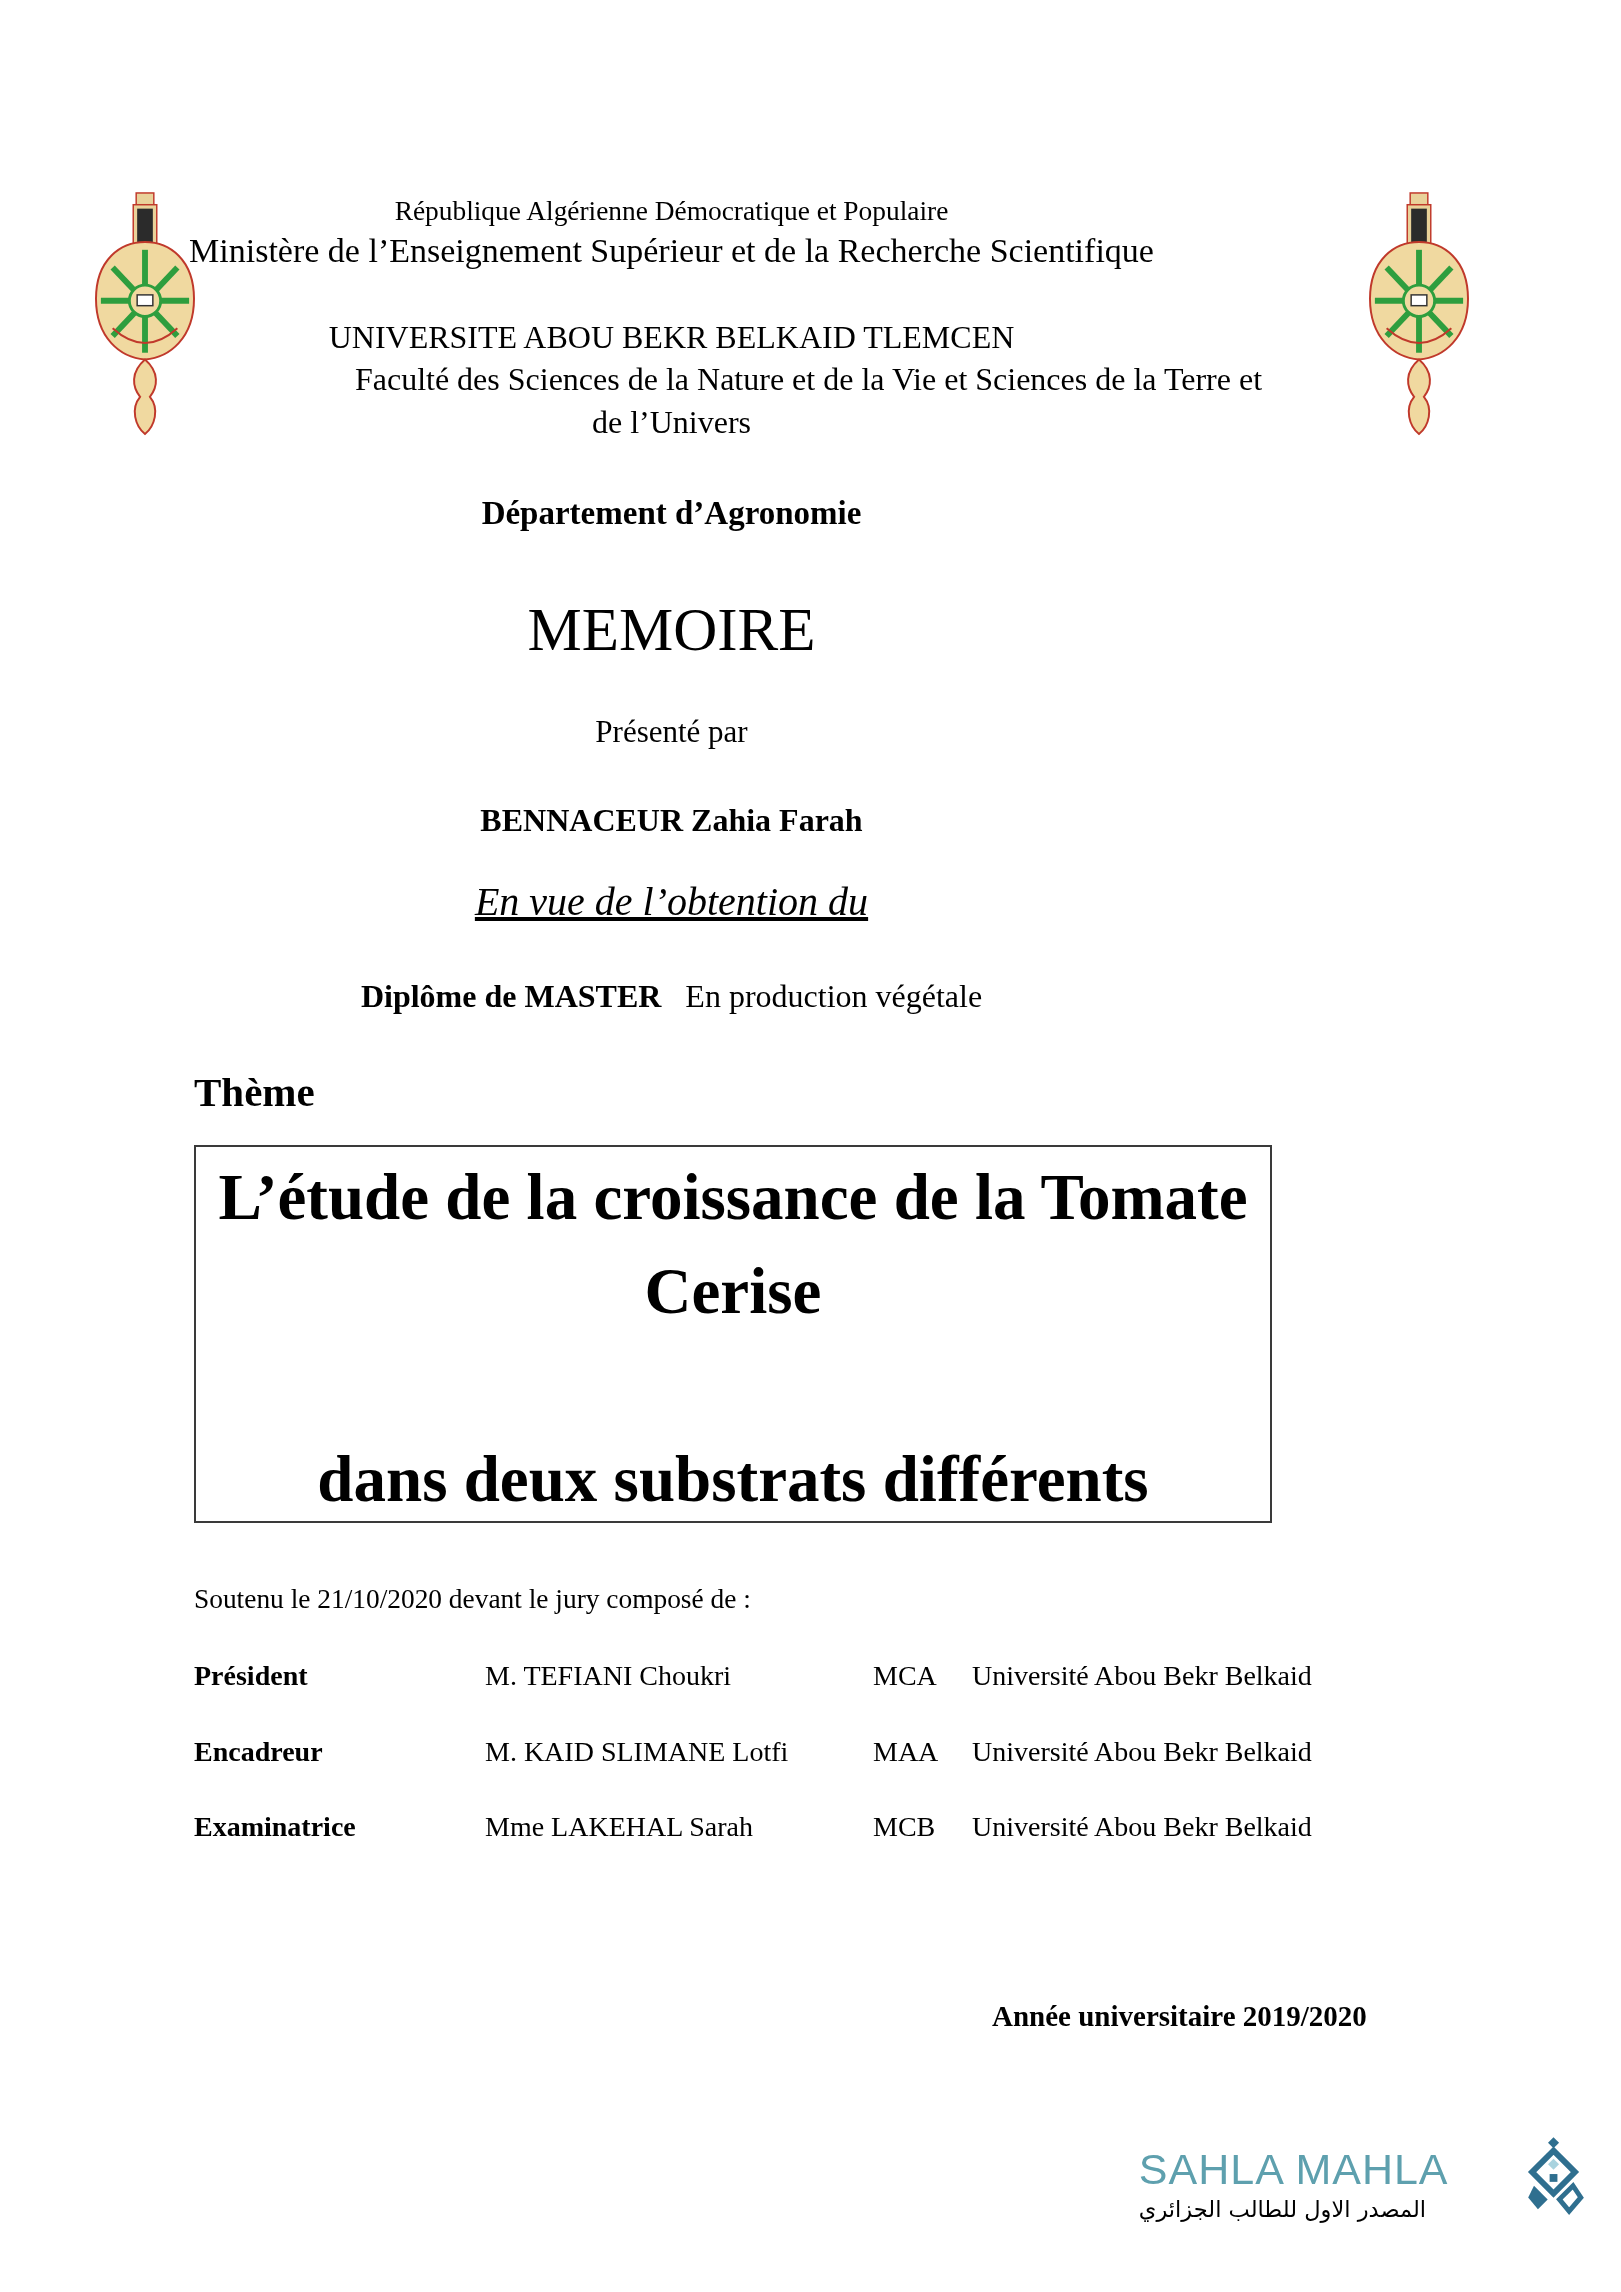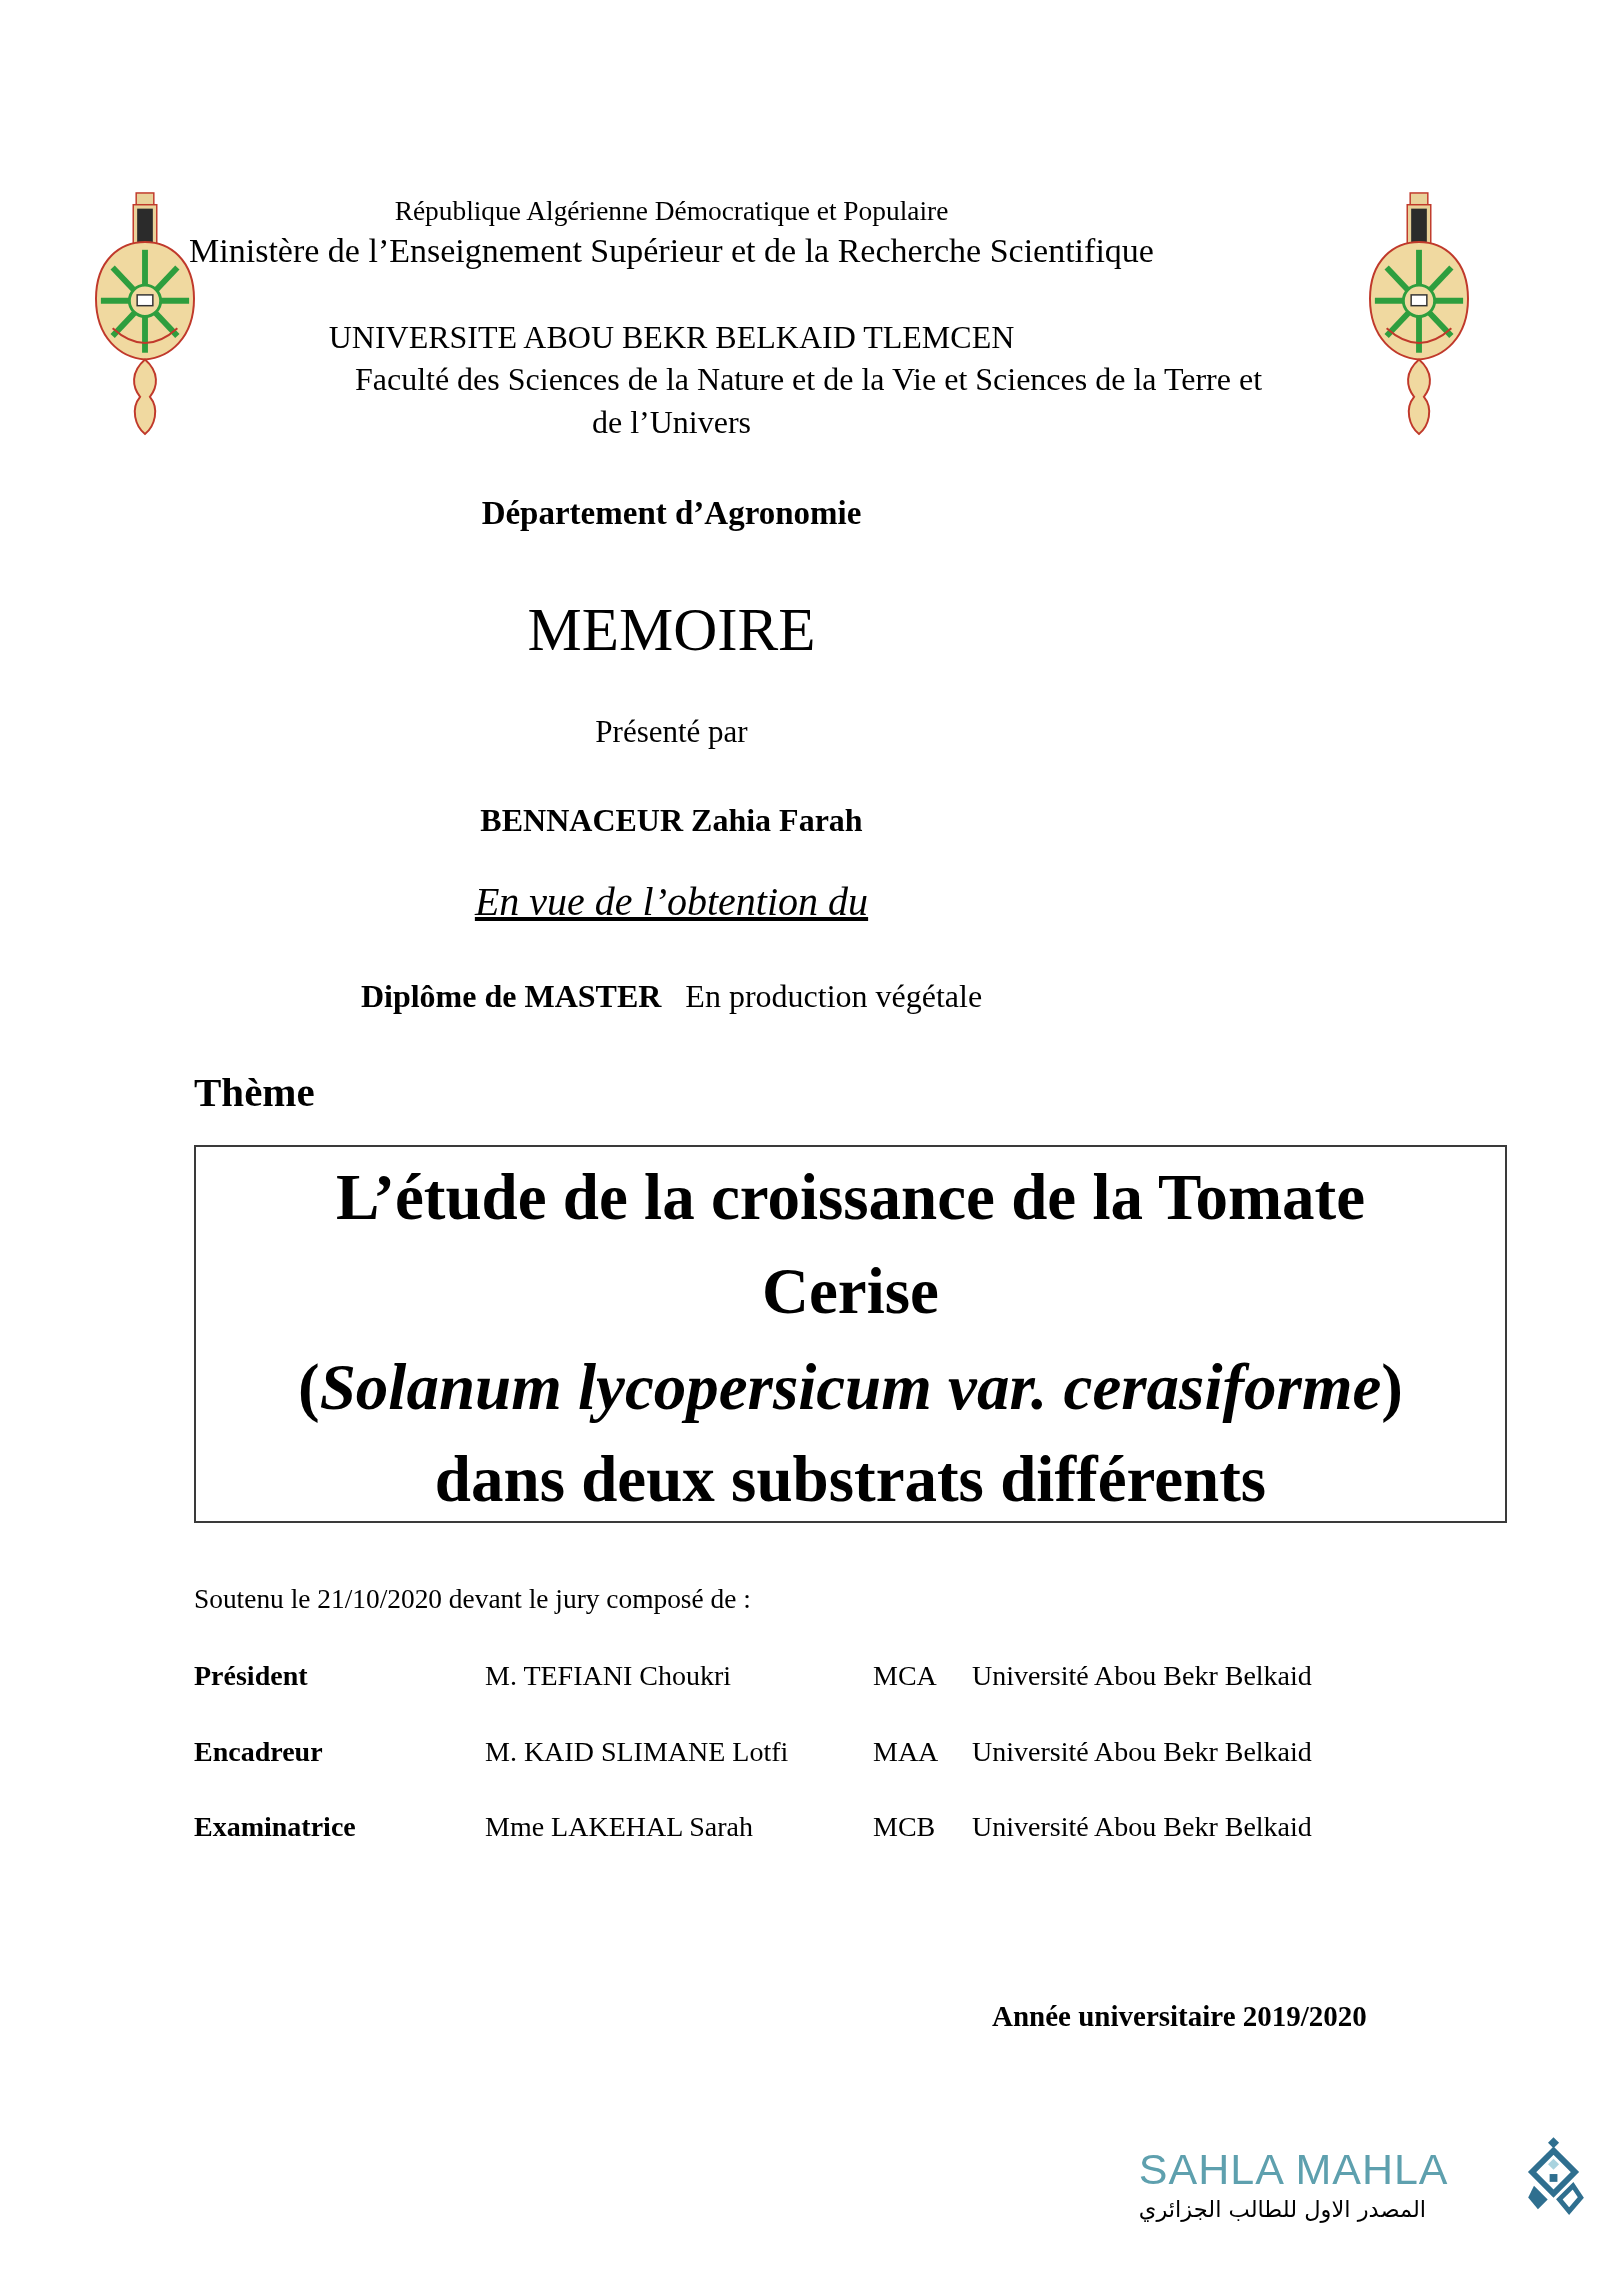--- a/index.html
+++ b/index.html
@@ -14,21 +14,21 @@
   .fac { top:361px; font-size:32px; left:245px; width:1127px; }
   .fac2 { top:404px; font-size:32px; }
   .dept { top:495px; font-size:33px; font-weight:bold; }
   .mem { top:595px; font-size:61px; }
   .pres { top:714px; font-size:31px; }
   .auth { top:802px; font-size:32px; font-weight:bold; }
   .vue { top:878px; font-size:40px; font-style:italic;text-decoration:underline; }
   .dipl { top:978px; font-size:32px; }
   .dipl b { font-weight:bold; }
   .theme { left:194px; top:1068px; font-size:41px; font-weight:bold; }
-  .box { position:absolute; left:194px; top:1145px; width:1313px; height:378px;
+  .box { position:absolute; left:194px; top:1145px; width:1078px; height:378px;
          border:2px solid #3a3a3a; box-sizing:border-box; }
   .tline { position:absolute; left:0; width:100%; text-align:center; font-weight:bold;
            font-size:65px; white-space:nowrap; line-height:1; }
   .soutenu { left:194px; top:1584px; font-size:27.4px; }
   .jrow { position:absolute; left:194px; font-size:28px; white-space:nowrap; }
   .jrow span { position:absolute; top:0; }
   .role { left:0; font-weight:bold; }
   .name { left:291px; }
   .grade { left:679px; }
   .inst { left:778px; }
@@ -93,21 +93,20 @@
 <div class="center vue">En vue de l’obtention du</div>
 <div class="center dipl">
   <b>Diplôme de MASTER</b><span>&nbsp;&nbsp;&nbsp;</span><span>En production végétale</span>
 </div>
 
 <div class="abs theme">Thème</div>
 
 <div class="box">
   <div class="tline" style="top:17.6px;">L’étude de la croissance de la Tomate</div>
   <div class="tline" style="top:112px;">Cerise</div>
-  <div class="tline" style="top:208px;"><span>(</span><i>Solanum lycopersicum var. cerasiforme</i><span>)</span></div>
   <div class="tline" style="top:300px;">dans deux substrats différents</div>
 </div>
 
 <div class="abs soutenu">Soutenu le 21/10/2020 devant le jury composé de :</div>
 
 <div class="jrow" style="top:1660px;">
   <span class="role">Président</span>
   <span class="name">M. TEFIANI Choukri</span>
   <span class="grade">MCA</span>
   <span class="inst">Université Abou Bekr Belkaid</span>

